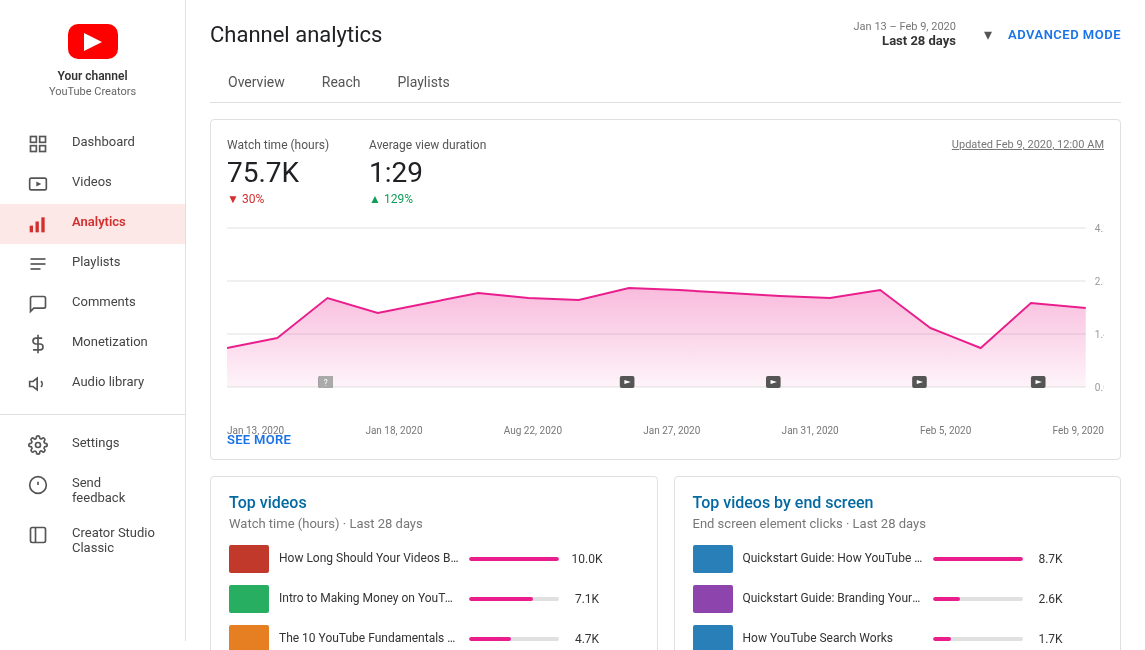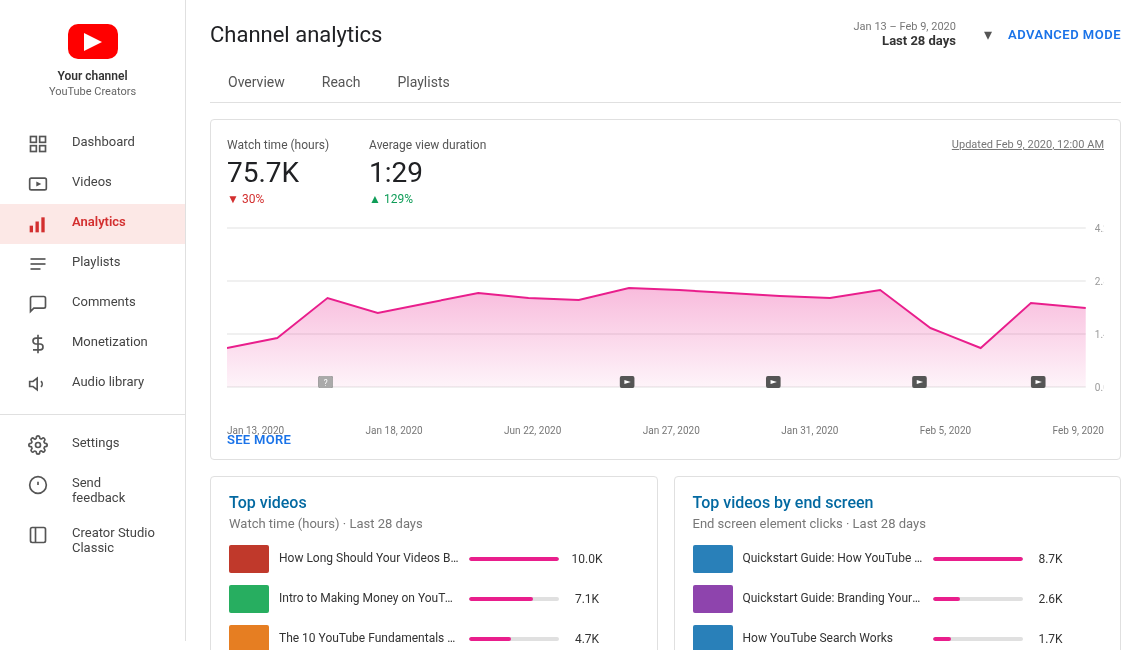--- a/index.html
+++ b/index.html
@@ -475,21 +475,21 @@
         <rect x="880" y="158" width="16" height="12" rx="2" fill="#555"></rect>
         <polygon points="885,162 892,164 885,166" fill="white"></polygon>
 
         <rect x="100" y="158" width="16" height="12" rx="2" fill="#aaa"></rect>
         <text x="108" y="168" font-size="9" fill="white" text-anchor="middle">?</text>
       </svg>
       
       <div class="chart-x-labels">
         <span>Jan 13, 2020</span>
         <span>Jan 18, 2020</span>
-        <span>Jun 22, 2020</span>
+        <span>Aug 22, 2020</span>
         <span>Jan 27, 2020</span>
         <span>Jan 31, 2020</span>
         <span>Feb 5, 2020</span>
         <span>Feb 9, 2020</span>
       </div>
     </div>
 
     <span class="see-more-btn">SEE MORE</span>
   </div>
 

